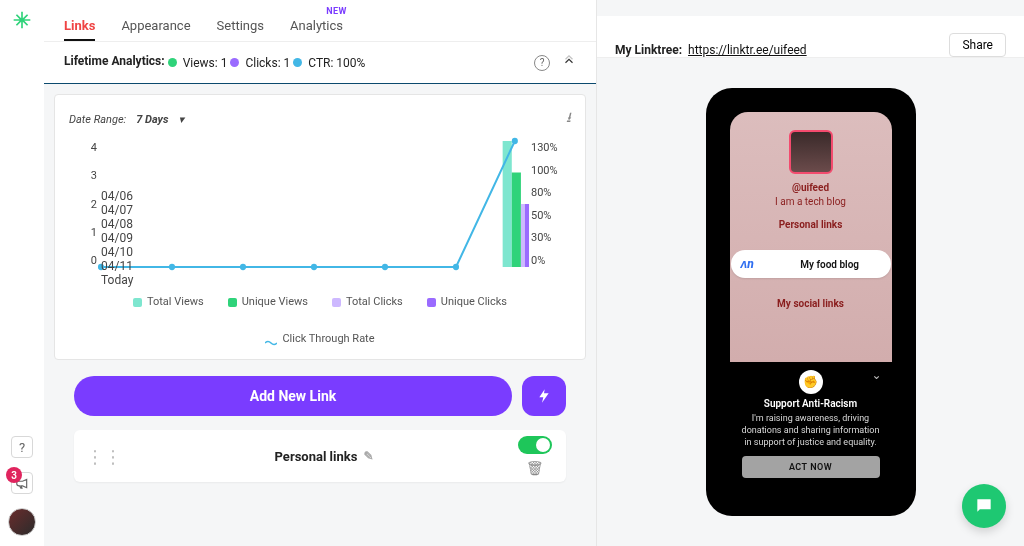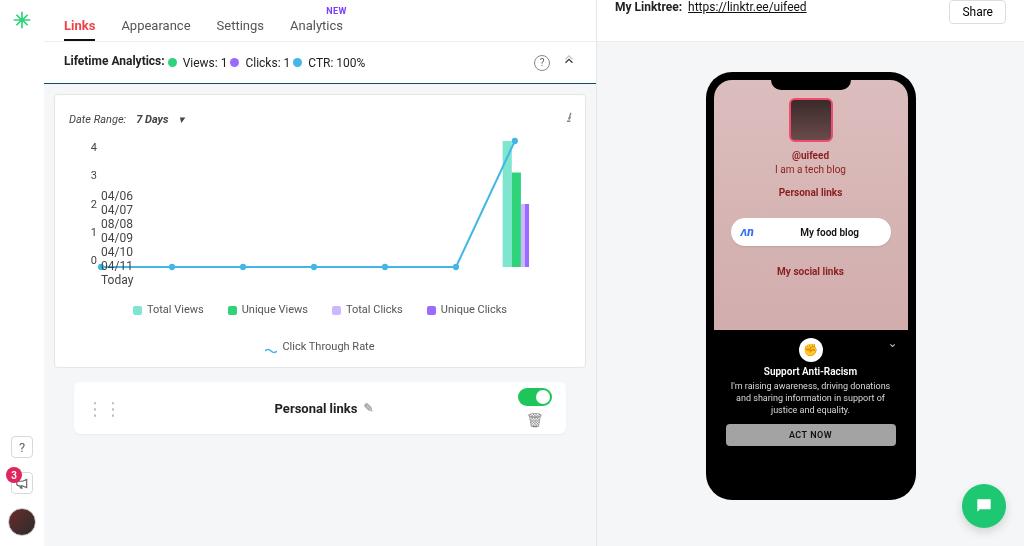--- a/index.html
+++ b/index.html
@@ -30,45 +30,45 @@
   .date-row { display:flex; align-items:center; gap:10px; font-size:11px; color:#444;font-style:italic; }
   .date-range { font-weight:700; }
   .dl-icon { margin-left:auto; color:#888; cursor:pointer; font-size:14px;}
   .chart-area { position:relative; height:150px; margin-top:6px; }
   .y-left, .y-right { position:absolute; top:4px; bottom:20px; display:flex; flex-direction:column; justify-content:space-between; font-size:11px; color:#444;}
   .y-left { left:0; width:28px; align-items:flex-end; text-align:right;}
   .y-right { right:0; width:40px; align-items:flex-start; }
   .plot { position:absolute; left:32px; right:44px; top:4px; bottom:20px; }
   .x-labels { position:absolute; left:32px; right:44px; bottom:0; display:flex; justify-content:space-between; font-size:12px; color:#444;flex-direction:column;}
   svg.plot-svg { width:100%; height:100%; overflow:visible; }
-  .legend { margin-top:16px; display:flex; flex-wrap:wrap; gap:24px; justify-content:center; font-size:11px; color:#555;}
+  .legend { margin-top:8px; display:flex; flex-wrap:wrap; gap:24px; justify-content:center; font-size:11px; color:#555;}
   .legend .sw { width:9px; height:9px; border-radius:2px; display:inline-block; margin-right:5px; vertical-align:middle;}
   .legend .line-sw { width:12px; height:6px; display:inline-block; margin-right:5px; vertical-align:middle;}
   .see-more { background:#fff; margin:8px 10px 0 10px; border:1px solid #e5e5e5; border-radius:4px; padding:14px 16px; display:flex; align-items:center; font-weight:600; font-size:12.5px; cursor:pointer;}
   .see-more .chev { margin-left:auto; font-size:16px; color:#333;}
   .link-row { margin:16px 30px 0 30px; display:flex; gap:10px; }
   .add-link { flex:1; background:#7a3cff; color:#fff; font-weight:700; font-size:14px; border:none; border-radius:22px; height:40px; cursor:pointer;}
   .bolt-btn { width:44px; height:40px; background:#7a3cff; border:none; border-radius:12px; display:flex; align-items:center; justify-content:center; cursor:pointer;}
   .bolt-btn svg { fill:#fff; width:16px; height:20px;}
   .link-card { background:#fff; margin:14px 30px 0 30px; border-radius:6px; height:52px; display:flex; align-items:center; padding:0 14px 0 4px; box-shadow:0 1px 2px rgba(0,0,0,.05);}
   .drag-handle { color:#bbb; font-size:18px; padding:0 8px; cursor:grab;}
   .link-card .title { flex:1; text-align:center; font-weight:700; font-size:13px; display:flex; align-items:center; justify-content:center; gap:6px;}
   .link-card .title .pen { color:#aaa; font-size:12px;}
   .card-right { display:flex; flex-direction:column; align-items:center; gap:6px;}
   .toggle { width:34px; height:18px; background:#1ec65a; border-radius:9px; position:relative; cursor:pointer;}
   .toggle::after { content:""; position:absolute; right:2px; top:2px; width:14px; height:14px; background:#fff; border-radius:50%;}
   .trash { color:#888; font-size:14px; cursor:pointer;}
   
   .right { position:absolute; left:596px; right:0; top:0; bottom:0;  border-left:1px solid #e6e6e6; }
-  .right-header { background:#fff; height:42px; display:flex; align-items:flex-start; padding:0 18px; gap:6px; font-size:12px; border-bottom:1px solid #eee;}
+  .right-header { background:#fff; height:42px; display:flex; align-items:flex-end; padding:0 18px; gap:6px; font-size:12px; border-bottom:1px solid #eee;margin-top:16px;}
   .right-header .lbl { font-weight:700; }
   .right-header a { color:#111; text-decoration:underline;}
   .share-btn { margin-left:auto; border:1px solid #ddd; background:#fff; padding:4px 12px; border-radius:4px; font-size:12px; cursor:pointer;}
   .phone-wrap { display:flex; align-items:flex-start; justify-content:center; padding-top:30px;}
-  .phone { width:210px; height:428px; background:#000; border-radius:26px; padding:8px; position:relative; }
+  .phone { width:210px; height:428px; background:#000; border-radius:26px; padding:24px; position:relative; }
   .phone-notch { position:absolute; top:0; left:50%; transform:translateX(-50%); width:80px; height:18px; background:#000; border-bottom-left-radius:10px; border-bottom-right-radius:10px; z-index:3;}
   .screen { width:100%; height:100%; border-radius:18px; overflow:hidden; background:#000; display:flex; flex-direction:column;}
   .screen-top { background:linear-gradient(#dcbdbd,#d2adad); flex:0 0 250px; display:flex; flex-direction:column; align-items:center; padding-top:18px; color:#8a1e1e; font-size:10px; position:relative;}
   .avatar-img { width:44px; height:44px; border:2px solid #f34b6e; border-radius:6px; background:linear-gradient(#3a2a2a,#6b4b4b);}
   .handle { margin-top:8px; font-weight:700; }
   .tagline { margin-top:3px; font-size:10px; }
   .section-h { margin-top:12px; font-weight:700; font-size:10px;}
   .pill-link { margin-top:20px; width:160px; background:#fff; border-radius:16px; padding:7px 10px; display:flex; align-items:center; gap:25px; box-shadow:0 1px 2px rgba(0,0,0,.1);}
   .pill-link .ico { color:#2f6ef0; font-weight:800; font-size:12px; font-style:italic;}
   .pill-link .txt { flex:1; text-align:center; color:#111; font-size:10px; font-weight:600;}
@@ -145,20 +145,28 @@
       <span class="dl-icon">⭳</span>
     </div>
     <div class="chart-area">
       <div class="y-left">
         <span>4</span>
         <span>3</span>
         <span>2</span>
         <span>1</span>
         <span>0</span>
       </div>
+      <div class="y-right">
+        <span>130%</span>
+        <span>100%</span>
+        <span>80%</span>
+        <span>50%</span>
+        <span>30%</span>
+        <span>0%</span>
+      </div>
       <div class="plot">
         <svg class="plot-svg" viewBox="0 0 420 120" preserveAspectRatio="none">
 
           <rect x="396" y="0" width="9" height="120" fill="#7ee6cf"></rect>
           <rect x="405" y="30" width="9" height="90" fill="#2fd37a"></rect>
           <rect x="414" y="60" width="4" height="60" fill="#cdb8ff"></rect>
           <rect x="418" y="60" width="4" height="60" fill="#9a6bff"></rect>
 
           <polyline points="0,120 70,120 140,120 210,120 280,120 350,120 408,0" fill="none" stroke="#42b7e6" stroke-width="2"></polyline>
 
@@ -169,39 +177,47 @@
             <circle cx="210" cy="120" r="3"></circle>
               <circle cx="280" cy="120" r="3"></circle>
               <circle cx="350" cy="120" r="3"></circle>
             <circle cx="408" cy="0" r="3"></circle>
           </g>
         </svg>
       </div>
       <div class="x-labels">
         <span>04/06</span>
         <span>04/07</span>
-        <span>08/08</span>
+        <span>04/08</span>
         <span>04/09</span>
         <span>04/10</span>
         <span>04/11</span>
         <span>Today</span>
       </div>
     </div>
     <div class="legend">
       <span><span class="sw" style="background:#7ee6cf"></span><span>Total Views</span></span>
       <span><span class="sw" style="background:#2fd37a"></span><span>Unique Views</span></span>
       <span><span class="sw" style="background:#cdb8ff"></span><span>Total Clicks</span></span>
       <span><span class="sw" style="background:#9a6bff"></span><span>Unique Clicks</span></span>
       <span><span class="line-sw"><svg width="12" height="6">
               <path d="M0 3 Q3 0 6 3 T12 3" stroke="#42b7e6" fill="none" stroke-width="1.6"></path>
             </svg></span><span>Click Through Rate</span></span>
     </div>
   </div>
 
 
+  <div class="link-row">
+    <button class="add-link">Add New Link</button>
+    <button class="bolt-btn">
+      <svg viewBox="0 0 24 24">
+          <path d="M13 2 L5 14 H11 L9 22 L19 8 H12 Z"></path>
+        </svg>
+    </button>
+  </div>
 
   <div class="link-card">
     <span class="drag-handle">⋮⋮</span>
     <span class="title">
       <span>Personal links</span>
       <span class="pen">✎</span>
     </span>
     <span class="card-right">
       <span class="toggle"></span>
       <span class="trash">🗑</span>

